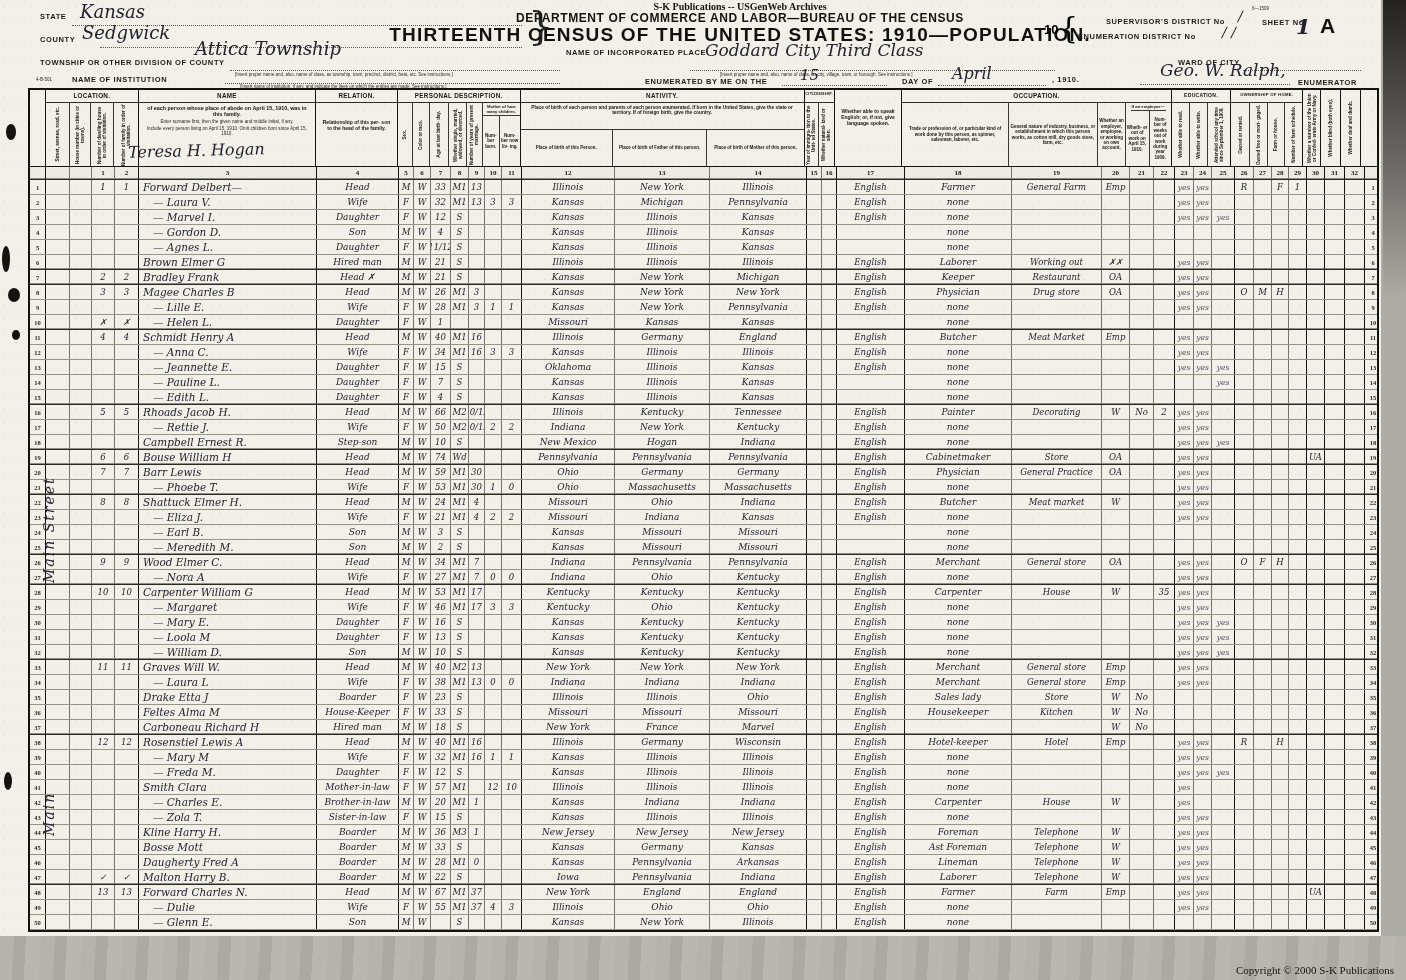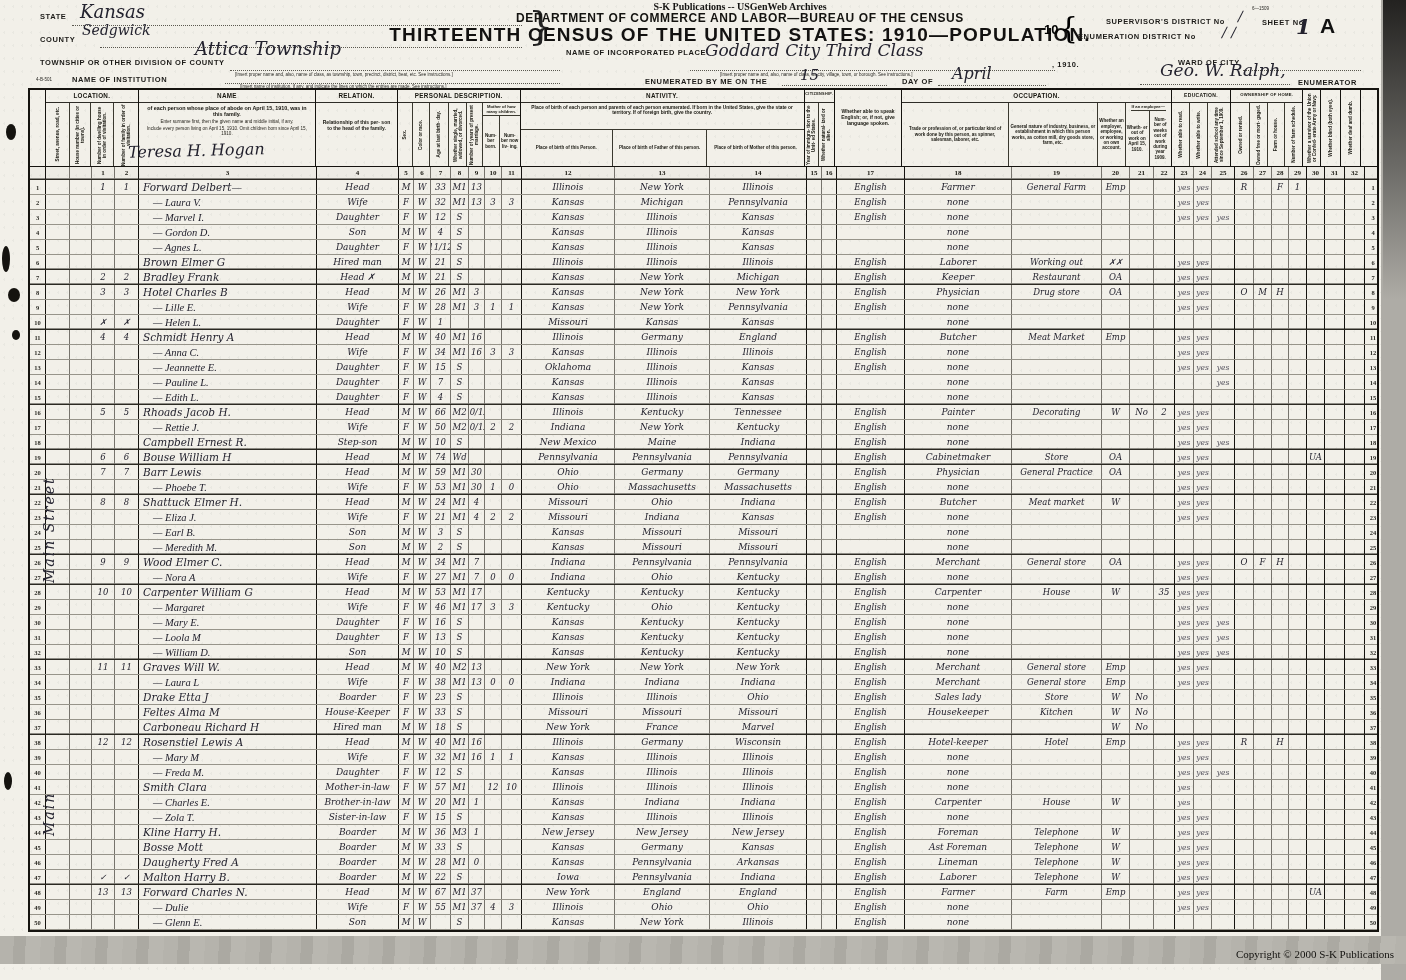--- a/index.html
+++ b/index.html
@@ -9,36 +9,36 @@
   .abs{position:absolute;}
   
   .tophdr{position:absolute;left:0;top:0;width:1406px;height:88px;}
   .pl{font-size:7.5px;font-weight:bold;letter-spacing:.6px;color:#1c1b18;}
   .hw{font-family:"DejaVu Serif",serif;font-style:italic;color:#23222e;}
   .dots{border-bottom:1.5px dotted #5a584f;height:0;}
   .tiny{font-size:4.5px;color:#2a2925;white-space:nowrap;}
   .t-state-l{left:40px;top:12px;}   .t-state-v{left:80px;top:1px;font-size:18px;}
   .t-dots1{left:72px;top:25px;width:450px;}
   .t-brace{left:528px;top:2px;font-size:40px;font-weight:300;color:#222;font-family:"DejaVu Serif",serif;}
-  .t-county-l{left:40px;top:35px;}  .t-county-v{left:82px;top:22px;font-size:14px;}
+  .t-county-l{left:40px;top:35px;}  .t-county-v{left:82px;top:22px;font-size:18px;}
   .t-dots2{left:100px;top:47px;width:422px;}
   .t-town-l{left:40px;top:58px;}    .t-town-v{left:195px;top:38px;font-size:18px;}
   .t-dots3{left:230px;top:70px;width:330px;}  .t-town-n{left:235px;top:72px;}
   .t-inst-c{left:36px;top:77px;}    .t-inst-l{left:72px;top:75px;}
   .t-dots4{left:225px;top:83px;width:335px;}  .t-inst-n{left:240px;top:84px;}
   .t-pub{left:430px;top:1px;width:620px;text-align:center;font-family:"Liberation Serif",serif;font-weight:bold;font-size:10px;color:#151412;}
   .t-dept{left:330px;top:11px;width:820px;text-align:center;font-weight:bold;font-size:12px;letter-spacing:.6px;color:#141310;}
   .t-title{left:300px;top:24px;width:880px;text-align:center;font-weight:bold;font-size:19px;letter-spacing:1.2px;color:#121110;}
   .t-place-l{left:566px;top:48px;}  .t-place-v{left:705px;top:40px;font-size:17px;}
   .t-dots5{left:690px;top:70px;width:365px;}  .t-place-n{left:720px;top:72px;}
   .t-ward-l{left:1178px;top:58px;}  .t-dots6{left:1243px;top:70px;width:118px;}
   .t-enum-l1{left:645px;top:77px;}  .t-enum-day{left:800px;top:66px;font-size:15px;}
   .t-dots7{left:782px;top:85px;width:105px;}
   .t-enum-l2{left:902px;top:77px;}  .t-enum-month{left:952px;top:64px;font-size:16px;}
-  .t-dots8{left:938px;top:85px;width:108px;} .t-enum-yr{left:1052px;top:60px;}
+  .t-dots8{left:938px;top:85px;width:108px;} .t-enum-yr{left:1052px;top:75px;}
   .t-sig{left:1160px;top:60px;font-size:17px;} .t-dots9{left:1140px;top:84px;width:150px;}
   .t-enumr{left:1298px;top:78px;}
   .t-ten{left:1044px;top:22px;font-size:13px;font-weight:bold;}
   .t-rbrace{left:1059px;top:10px;font-size:30px;font-weight:300;font-family:"DejaVu Serif",serif;}
   .t-sup-l{left:1078px;top:17px;margin-left:28px;}   .t-sup-v{left:1238px;top:8px;font-size:14px;}
   .t-enu-l{left:1078px;top:32px;}   .t-enu-v{left:1222px;top:24px;font-size:14px;}
   .t-sheetpre{left:1252px;top:6px;} .t-sheet-l{left:1262px;top:18px;}
   .t-sheet-v{left:1296px;top:14px;font-size:21px;font-weight:bold;}
   .t-sheet-a{left:1320px;top:14px;font-size:21px;font-weight:bold;font-family:"Liberation Sans",sans-serif;color:#111;}
   
@@ -72,33 +72,33 @@
   .trow{display:grid;grid-template-columns:16px 24px 22px 23px 24px 178px 82px 15px 17px 20px 18px 16px 17px 20px 93px 95px 97px 15px 15px 68px 107px 90px 28px 24px 21px 19px 18px 23px 19px 18px 17px 18px 18px 20px 20px 16px;height:15px;border-bottom:1px solid #97948a;box-sizing:border-box;}
   .trow.hh{box-shadow:0 -1.5px 0 #2b2922;}
   .trow.numrow{height:13px;border-bottom:1.5px solid #15130f;background:rgba(0,0,0,.02);}
   .cell{border-right:1px solid #76736c;overflow:hidden;display:flex;align-items:center;justify-content:center;white-space:nowrap;font-size:8.5px;box-sizing:border-box;}
   .cell:last-child{border-right:none;}
   .cell.hv{border-right:1.5px solid #15130f;}
   .cell.num{font-family:"Liberation Serif",serif;font-weight:bold;font-size:6.5px;color:#2b2a24;}
   .numrow .cell{font-family:"Liberation Serif",serif;font-weight:bold;font-size:7px;color:#17160f;}
   .cell.hwc{font-family:"DejaVu Serif",serif;font-style:italic;color:#23222e;}
   .cell.cname{justify-content:flex-start;padding-left:4px;font-size:10.5px;}
-  .cell.cname.fam{padding-left:14px;font-family:Liberation Serif, serif;}
+  .cell.cname.fam{padding-left:14px;}
   .cell.crel{font-size:9px;} .cell.cpob{font-size:9px;} .cell.ceng{font-size:8.5px;}
   .cell.ctr{font-size:9px;} .cell.cind{font-size:8.5px;}
   .cell.lt{color:#52505c;font-size:7.5px;}
   .sig-overlay{position:absolute;left:100px;top:53px;font-size:16px;transform:rotate(-1.5deg);color:#1f1e2a;}
   .street-v{position:absolute;writing-mode:vertical-rl;transform:rotate(180deg);font-size:14px;letter-spacing:2px;color:#262532;}
   .sv1{left:13px;top:300px;height:195px;}
   .sv2{left:13px;top:618px;height:130px;}
   
   .blob{position:absolute;background:#15130f;border-radius:50%;}
   .edge{position:absolute;left:1381px;top:0;width:25px;height:980px;background:#aeaca6;}
   .streak{position:absolute;left:1383px;top:0;width:23px;height:300px;background:linear-gradient(to bottom,#232220,#6b6a66 55%,rgba(0,0,0,0));}
-  .scanfoot{position:absolute;left:0;top:936px;width:1406px;height:28px;
+  .scanfoot{position:absolute;left:0;top:936px;width:1406px;height:44px;
      background:repeating-linear-gradient(93deg,#b5b3ac 0 14px,#aba9a2 14px 26px,#b9b7b0 26px 41px);}
   .copyright{position:absolute;right:12px;bottom:4px;font-family:"Liberation Serif",serif;font-size:11px;color:#141310;}
 </style>
 </head>
 <body>
 
 <div class="page">
 
   <div class="tophdr">
     <span class="abs pl t-state-l">STATE</span>
@@ -612,21 +612,21 @@
           <div class="cell hwc hv"></div>
           <div class="cell hwc hv"></div>
           <div class="cell num">7</div>
         </div>
         <div class="trow hh">
           <div class="cell num hv">8</div>
           <div class="cell"></div>
           <div class="cell hwc"></div>
           <div class="cell hwc">3</div>
           <div class="cell hwc hv">3</div>
-          <div class="cell hwc cname hv">Hotel Charles B</div>
+          <div class="cell hwc cname hv">Magee Charles B</div>
           <div class="cell hwc crel hv">Head</div>
           <div class="cell hwc">M</div>
           <div class="cell hwc">W</div>
           <div class="cell hwc">26</div>
           <div class="cell hwc">M1</div>
           <div class="cell hwc">3</div>
           <div class="cell hwc"></div>
           <div class="cell hwc hv"></div>
           <div class="cell hwc cpob">Kansas</div>
           <div class="cell hwc cpob">New York</div>
@@ -1002,21 +1002,21 @@
           <div class="cell hwc cname hv">Campbell Ernest R.</div>
           <div class="cell hwc crel hv">Step-son</div>
           <div class="cell hwc">M</div>
           <div class="cell hwc">W</div>
           <div class="cell hwc">10</div>
           <div class="cell hwc">S</div>
           <div class="cell hwc"></div>
           <div class="cell hwc"></div>
           <div class="cell hwc hv"></div>
           <div class="cell hwc cpob">New Mexico</div>
-          <div class="cell hwc cpob">Maine</div>
+          <div class="cell hwc cpob">Hogan</div>
           <div class="cell hwc cpob hv">Indiana</div>
           <div class="cell hwc"></div>
           <div class="cell hwc hv"></div>
           <div class="cell hwc ceng hv">English</div>
           <div class="cell hwc ctr">none</div>
           <div class="cell hwc cind"></div>
           <div class="cell hwc"></div>
           <div class="cell hwc"></div>
           <div class="cell hwc hv"></div>
           <div class="cell hwc lt">yes</div>

